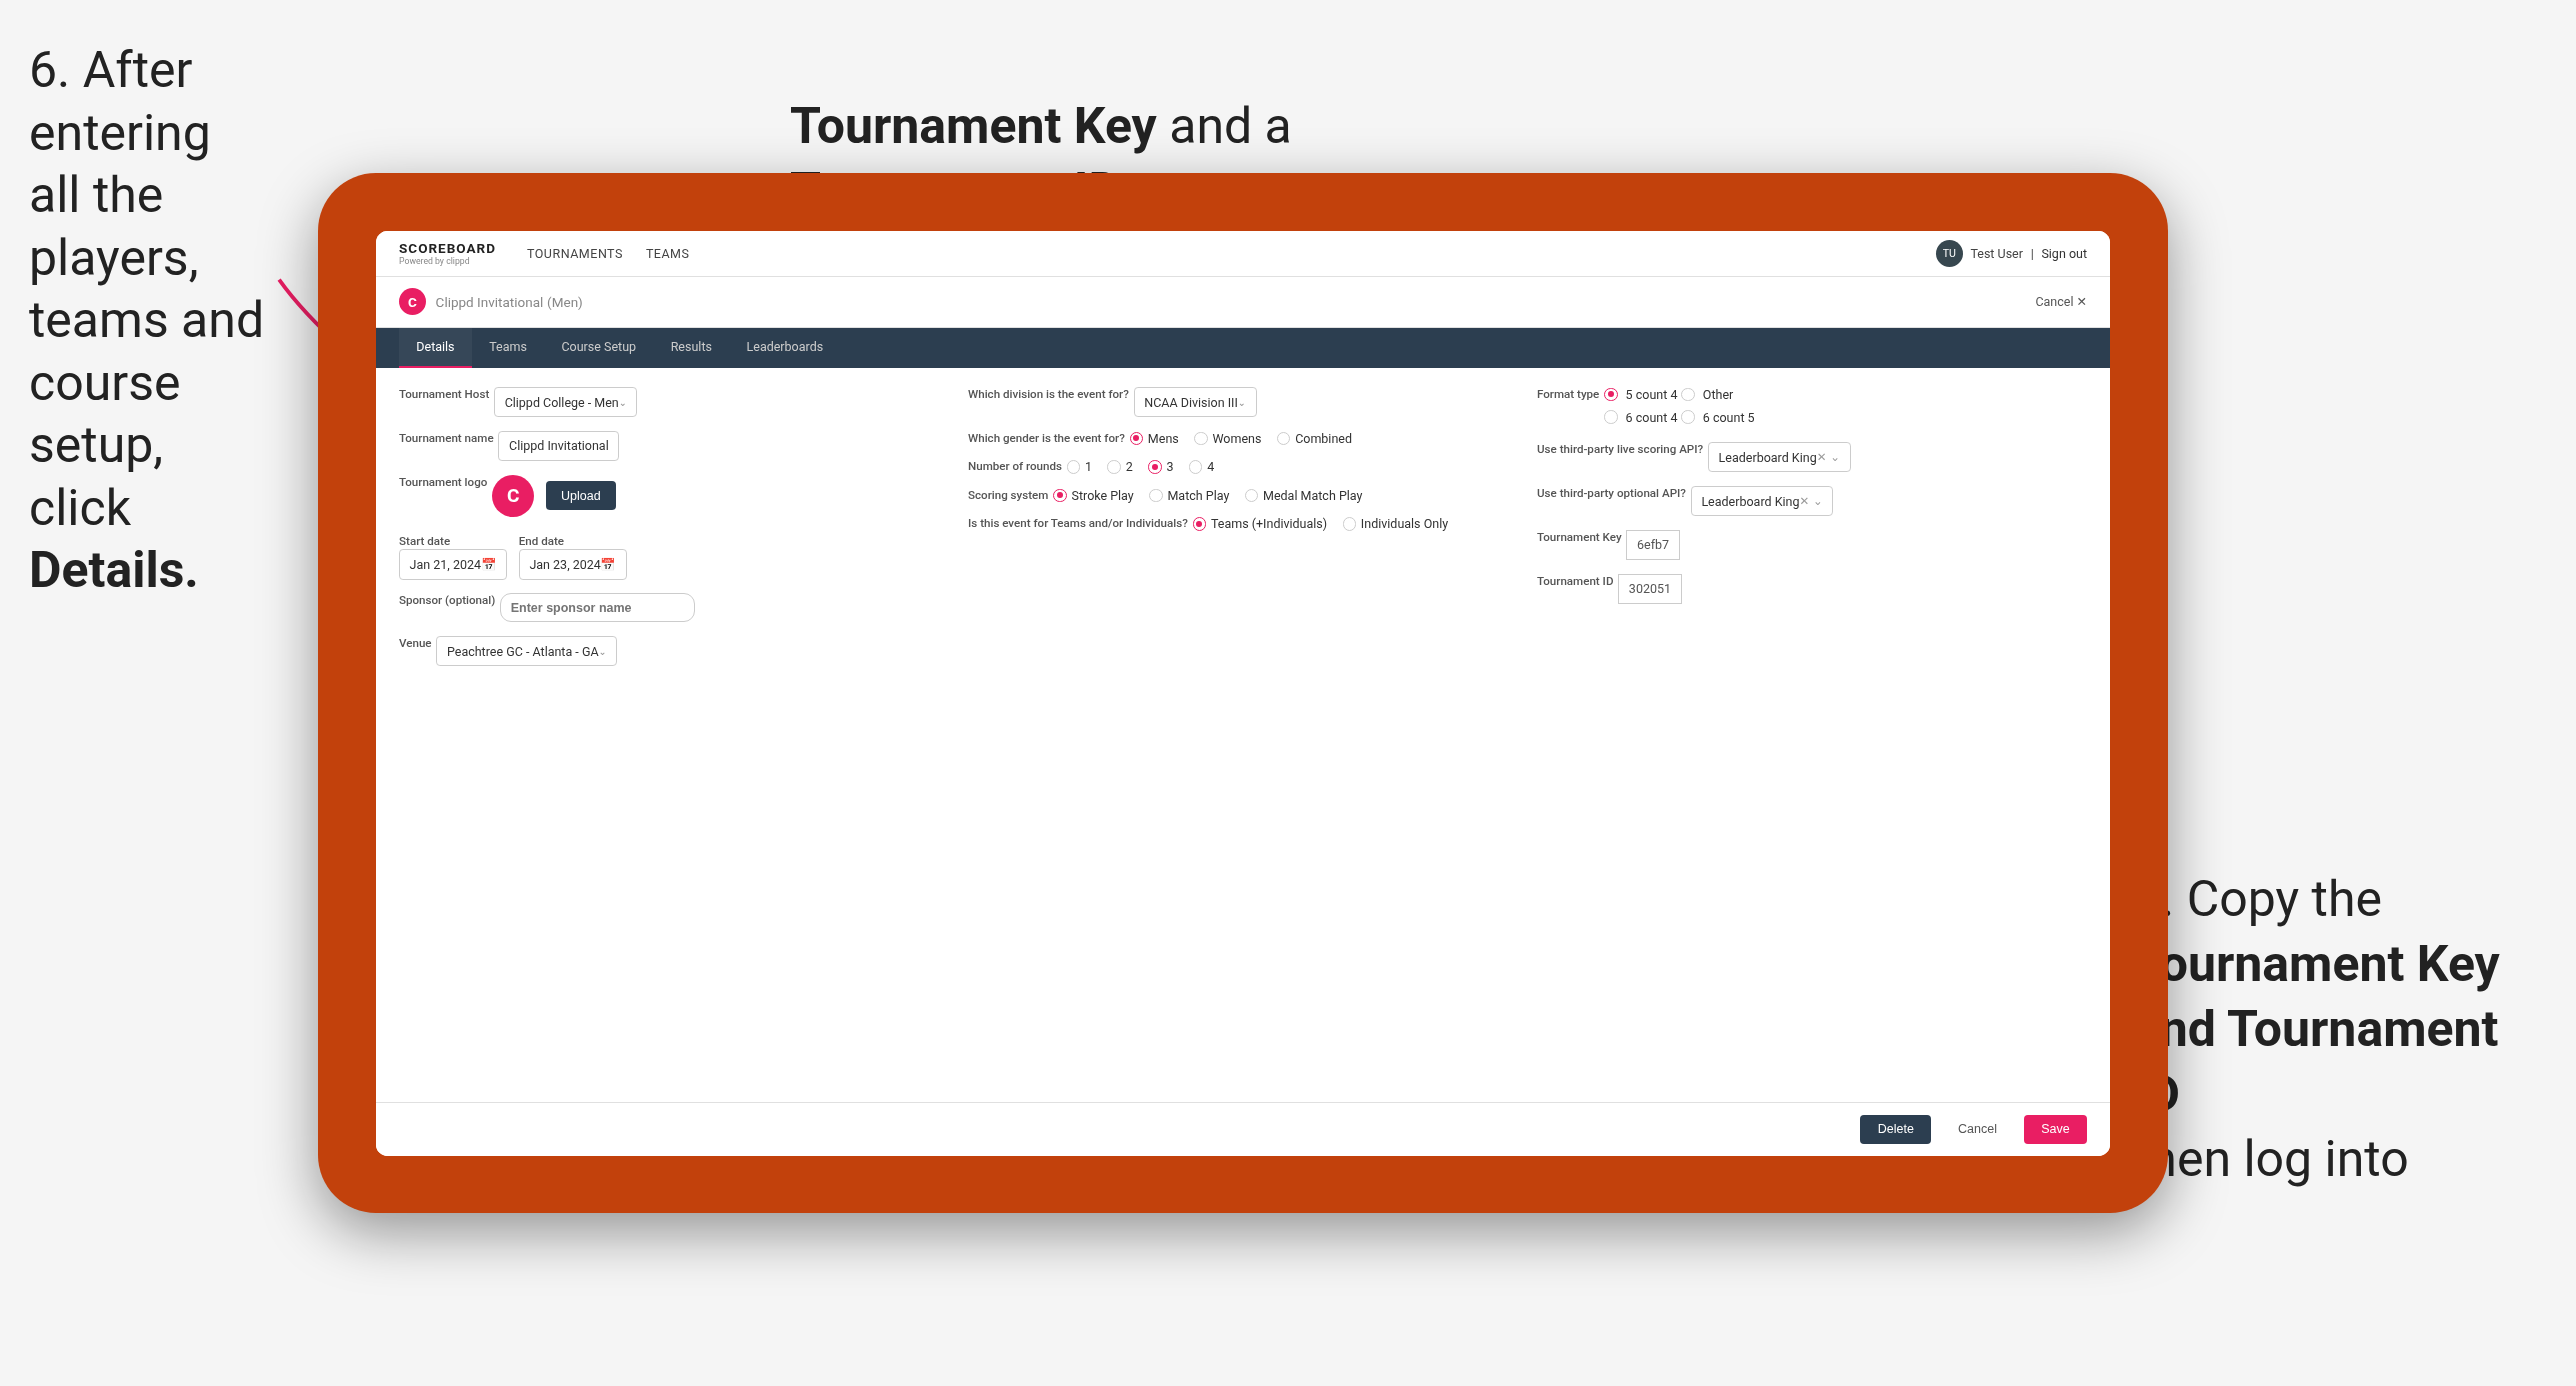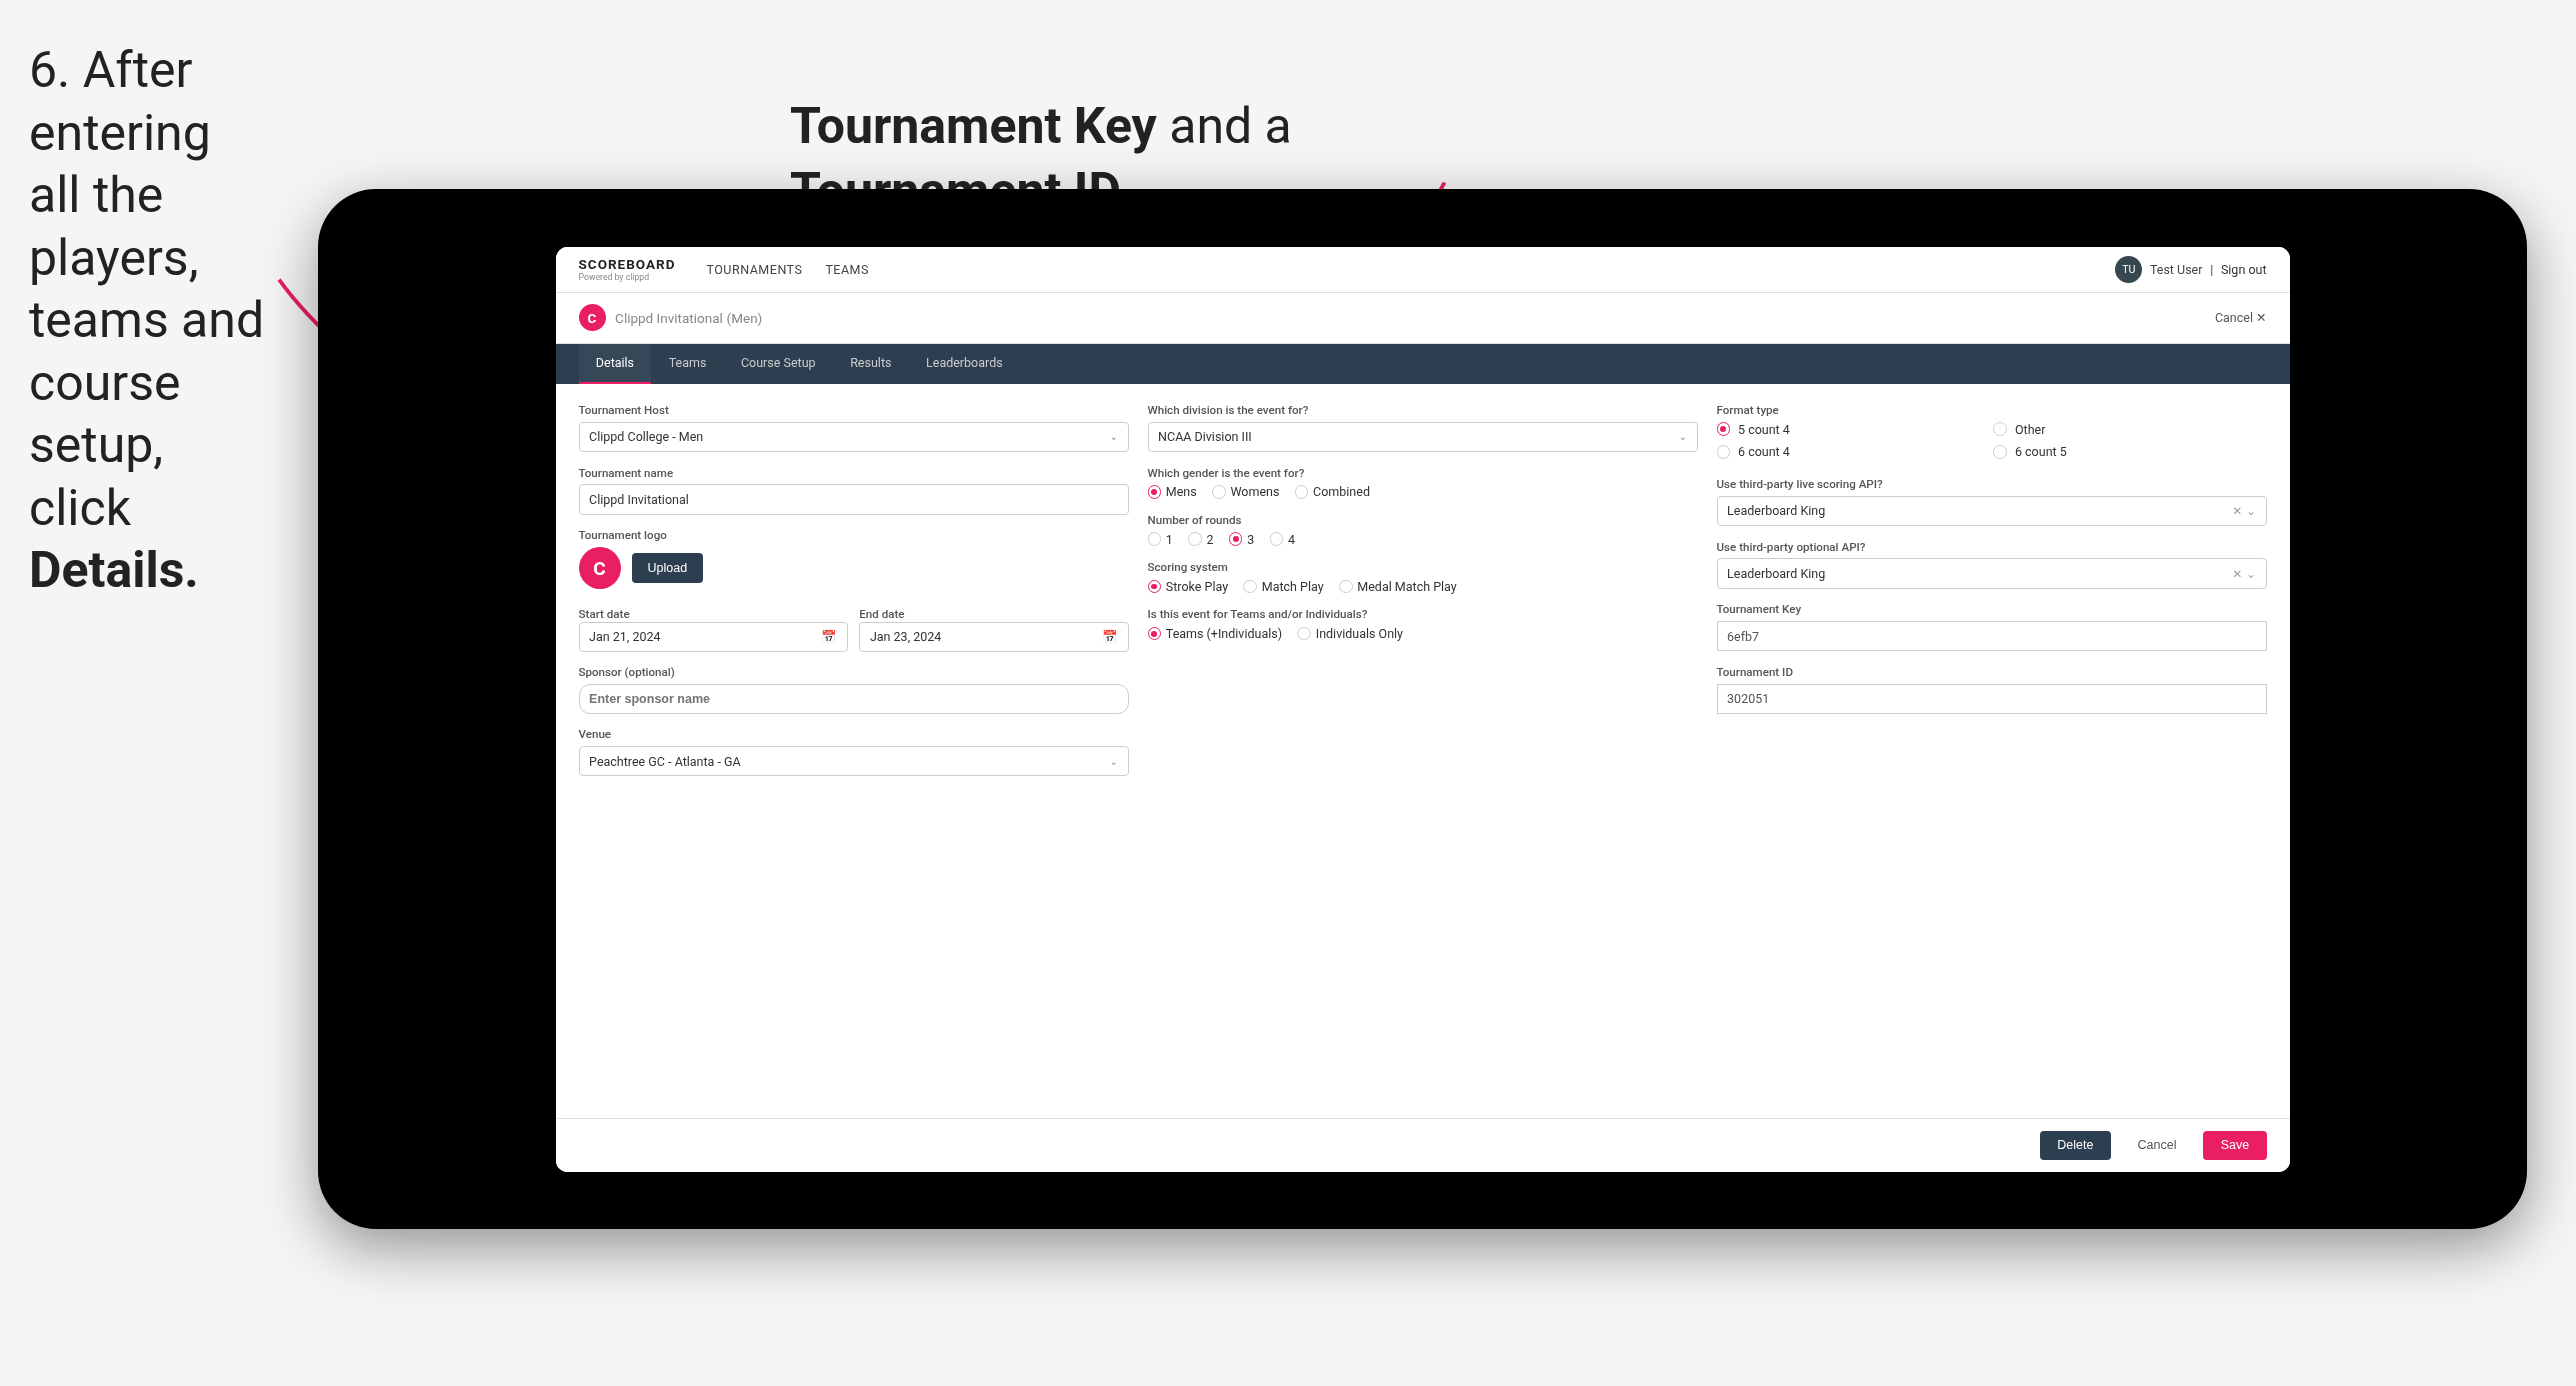--- a/index.html
+++ b/index.html
@@ -44,29 +44,28 @@
       color: #222;
       width: 414px;
     }
     .annotation-bottom-right strong { font-weight: 700; }
 
     
     .tablet {
       position: absolute;
       top: 173px;
       left: 318px;
-      width: 2209px;
+      width: 1850px;
       height: 1040px;
-      background: #000000;
+      background: #c2410c;
       border-radius: 58px;
       box-shadow: 0 19px 58px rgba(0,0,0,0.4);
       display: flex;
       align-items: center;
       justify-content: center;
-      margin-top: 16px;
     }
     .tablet-screen {
       width: 1734px;
       height: 925px;
       background: #fff;
       border-radius: 11.6px;
       overflow: hidden;
       display: flex;
       flex-direction: column;
     }
@@ -192,21 +191,21 @@
     .form-area {
       padding: 19px 23px;
       display: grid;
       grid-template-columns: 1fr 1fr 1fr;
       gap: 19px;
     }
 
     
     .form-col { display: flex; flex-direction: column; gap: 13.5px; }
 
-    .form-group { display: flex; flex-direction: column; gap: 4.8px; }
+    .form-group { display: flex; flex-direction: row; gap: 4.8px; }
     .form-label {
       font-size: 11.6px;
       color: #555;
       font-weight: 500;
     }
     .form-input {
       border: 1px solid #ccc;
       border-radius: 3.9px;
       padding: 6.7px 9.6px;
       font-size: 12.5px;

